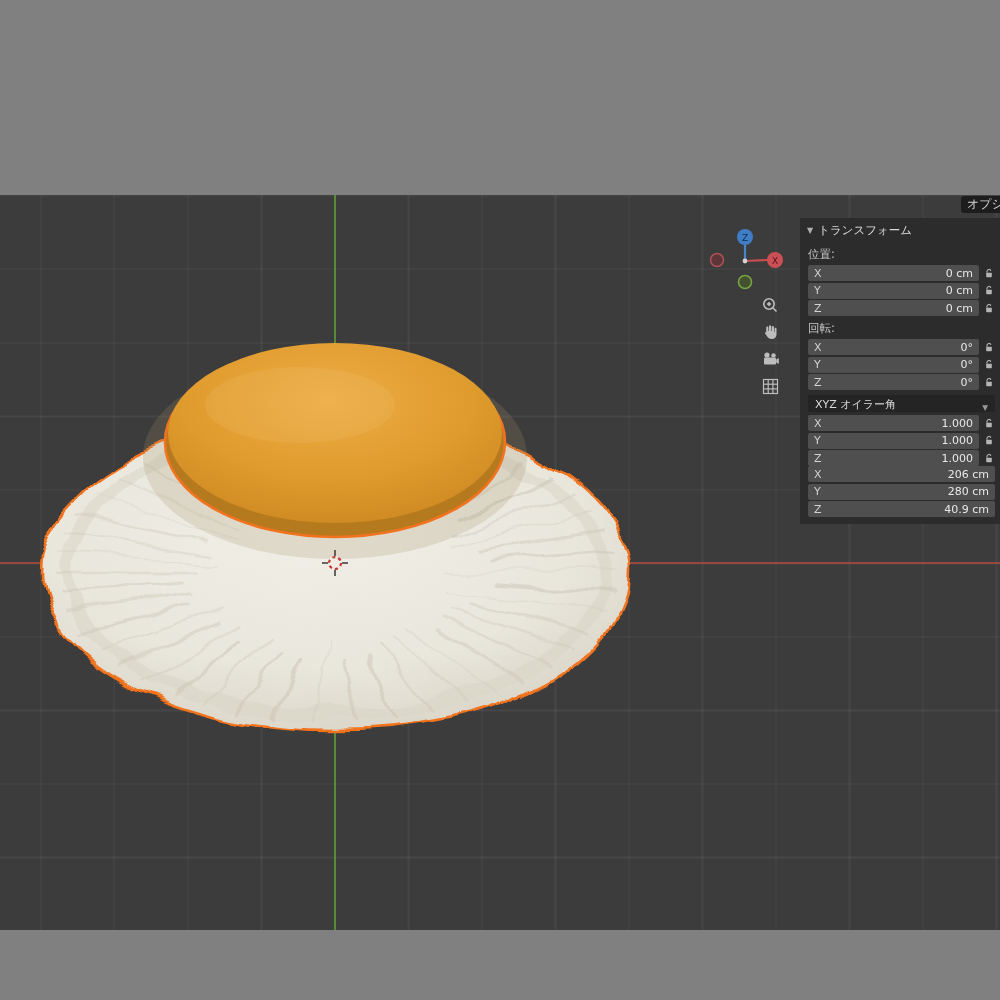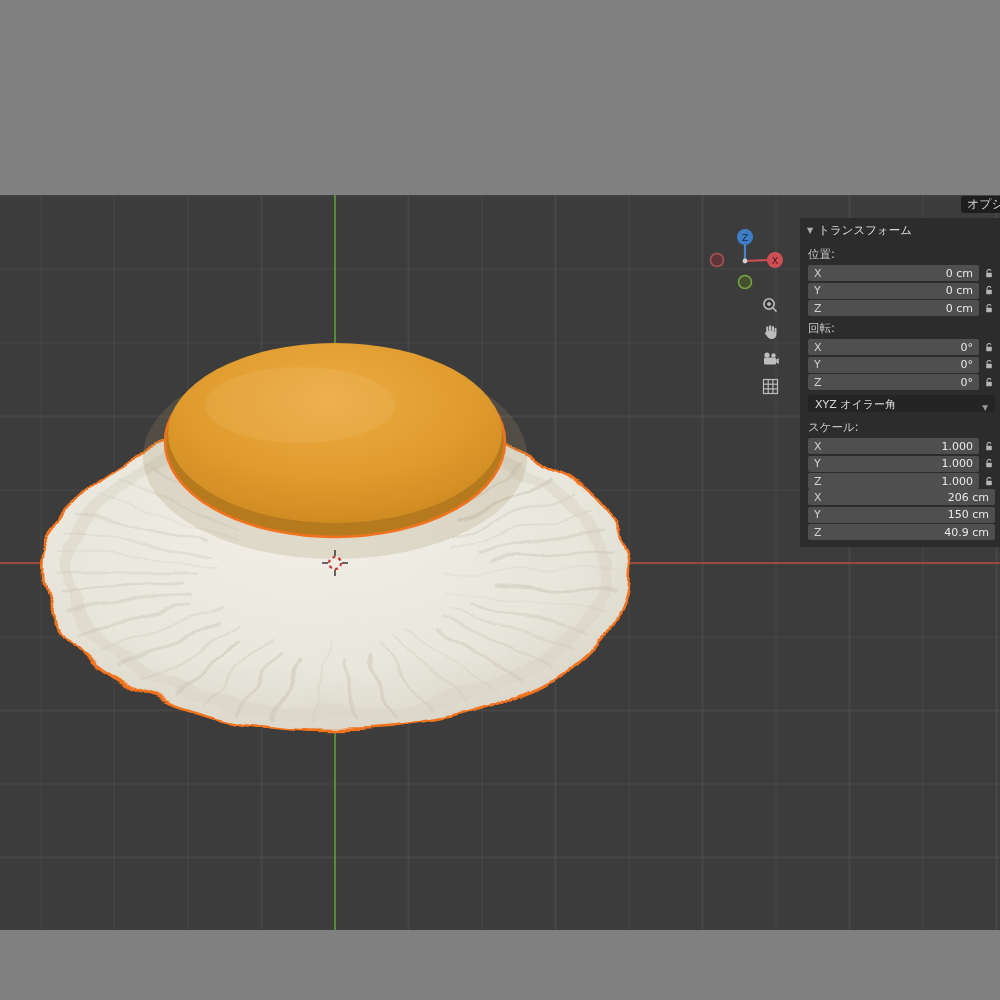--- a/index.html
+++ b/index.html
@@ -290,21 +290,20 @@
             </svg>
           </div>
       </div>
     </div>
 
     <div class="dropdown">
       <span>XYZ オイラー角</span>
       <span class="dd-chev">▼</span>
     </div>
 
-    <div class="p-label">スケール:</div>
     <div class="rows">
       <div class="row">
         <div class="field">
           <span class="ax">X</span>
           <span class="val">1.000</span>
         </div>
         <div class="lockbox">
             <svg width="10" height="11" viewBox="0 0 10 11">
               <path d="M3 4.8 V3.3 a2 2 0 0 1 3.9 -.5" fill="none" stroke="#b5b5b5" stroke-width="1.1"></path>
               <rect x="2.2" y="4.8" width="5.6" height="4.4" rx="0.8" fill="#b5b5b5"></rect>
@@ -340,21 +339,21 @@
     <div class="rows">
       <div class="row">
         <div class="field">
           <span class="ax">X</span>
           <span class="val">206 cm</span>
         </div>
       </div>
       <div class="row">
         <div class="field">
           <span class="ax">Y</span>
-          <span class="val">150 cm</span>
+          <span class="val">280 cm</span>
         </div>
       </div>
       <div class="row">
         <div class="field">
           <span class="ax">Z</span>
           <span class="val">40.9 cm</span>
         </div>
       </div>
     </div>
   </div>

